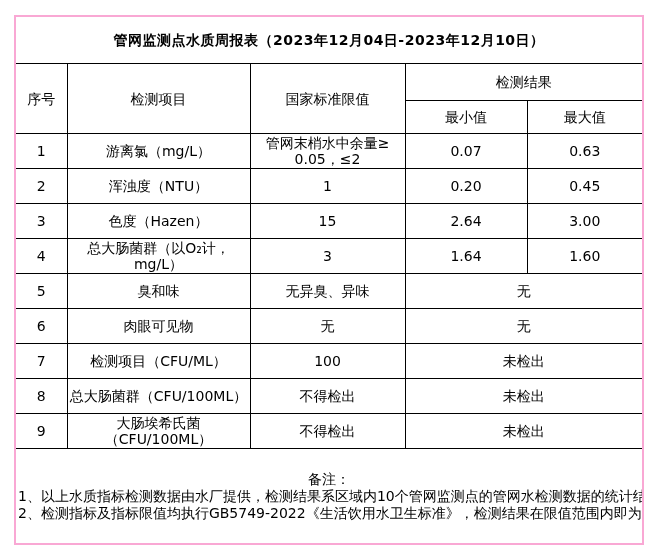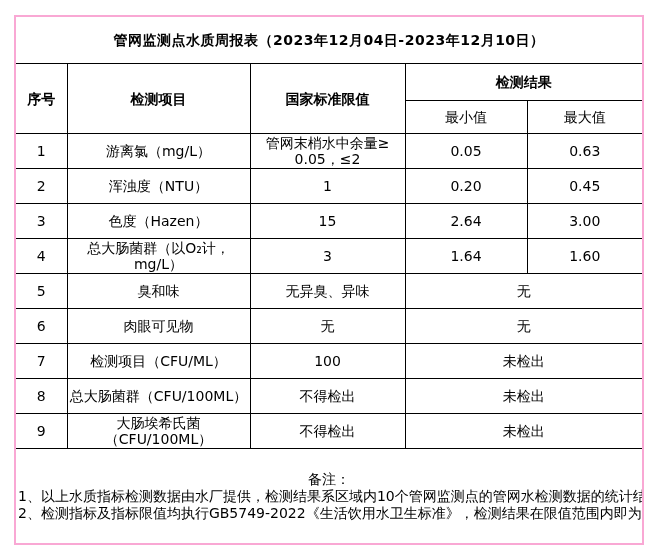--- a/index.html
+++ b/index.html
@@ -32,21 +32,21 @@
     line-height: 16px;
     padding: 0 2px;
     overflow: hidden;
   }
   td.title-cell {
     height: 46px;
     font-size: 16px;
     font-weight: bold;
     letter-spacing: 0.5px;
   }
-  tr.hdr1 td { height: 36px; font-weight: bold; }
+  tr.hdr1 td { height: 36px; }
   tr.hdr2 td { height: 32px; }
   tr.data-row td { height: 34px; }
   td.prewrap {
     white-space: pre-line;
     font-size: 13.5px;
     line-height: 15px;
   }
   td.shrink {
     font-size: 12.5px;
     padding: 0 1px;
@@ -91,21 +91,21 @@
     <tr class="hdr2">
       <td>最小值</td>
       <td>最大值</td>
     </tr>
 
     <tr class="data-row">
       <td>1</td>
       <td>游离氯（mg/L）</td>
       <td class="prewrap">管网末梢水中余量≥
 0.05，≤2</td>
-      <td>0.05</td>
+      <td>0.07</td>
       <td>0.63</td>
     </tr>
 
     <tr class="data-row">
       <td>2</td>
       <td>浑浊度（NTU）</td>
       <td>1</td>
       <td>0.20</td>
       <td>0.45</td>
     </tr>

